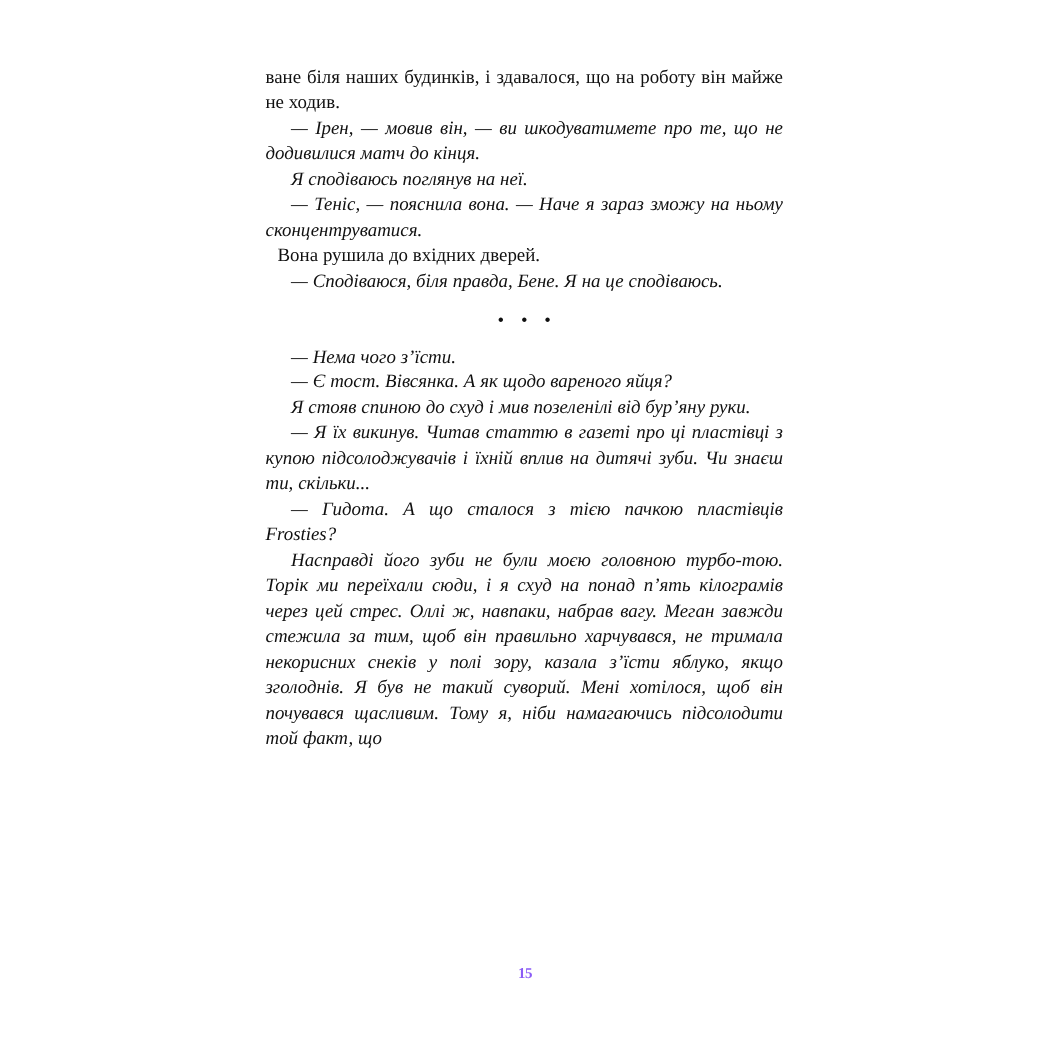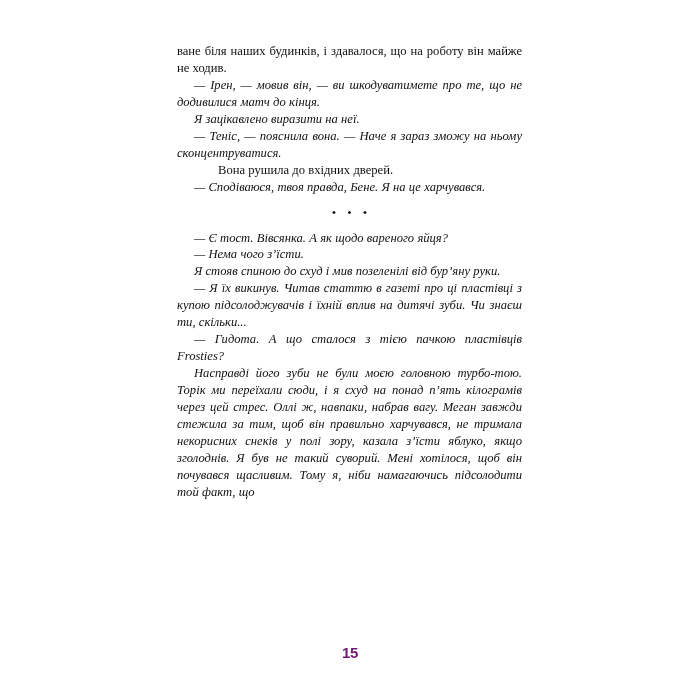--- a/index.html
+++ b/index.html
@@ -40,64 +40,63 @@
   }
   .para.indent {
     text-indent: 17px;
     font-style: italic;
   }
   .para.noindent {
     text-indent: 0;
   }
   .para.small-indent {
     text-indent: 8px;
-    margin-left: 33px;
   }
   .divider {
     margin: 0;
     text-align: center;
     font-size: 12.6px;
     line-height: 16.95px;
     letter-spacing: 4px;
     color: #101010;
     padding-top: 9px;
     padding-bottom: 8px;
     text-indent: 4px;
   }
   .folio {
     position: absolute;
     left: 0;
     right: 0;
     top: 644px;
     text-align: center;
-    font-family: Liberation Sans, sans-serif;
-    font-size: 15px;
+    font-family: Liberation Serif, serif;
+    font-size: 10px;
     font-weight: bold;
     letter-spacing: -0.4px;
-    color: #701a75;
+    color: #8b5cf6;
   }
 </style>
 </head>
 <body>
 
 <div class="page">
 
   <div class="text-block">
 
     <p class="para noindent">ване біля наших будинків, і здавалося, що на роботу він майже не ходив.</p>
     <p class="para indent">— Ірен, — мовив він, — ви шкодуватимете про те, що не додивилися матч до кінця.</p>
-    <p class="para indent">Я зацікавлено виразити на неї.</p>
+    <p class="para indent">Я сподіваюсь поглянув на неї.</p>
     <p class="para indent">— Теніс, — пояснила вона. — Наче я зараз зможу на ньому сконцентруватися.</p>
     <p class="para small-indent">Вона рушила до вхідних дверей.</p>
-    <p class="para indent">— Сподіваюся, твоя правда, Бене. Я на це харчувався.</p>
+    <p class="para indent">— Сподіваюся, біля правда, Бене. Я на це сподіваюсь.</p>
 
     <p class="divider">• • •</p>
 
+    <p class="para indent">— Нема чого з’їсти.</p>
     <p class="para indent">— Є тост. Вівсянка. А як щодо вареного яйця?</p>
-    <p class="para indent">— Нема чого з’їсти.</p>
     <p class="para indent">Я стояв спиною до схуд і мив позеленілі від бур’яну руки.</p>
     <p class="para indent">— Я їх викинув. Читав статтю в газеті про ці пластівці з купою підсолоджувачів і їхній вплив на дитячі зуби. Чи знаєш ти, скільки...</p>
     <p class="para indent">— Гидота. А що сталося з тією пачкою пластівців Frosties?</p>
     <p class="para indent">Насправді його зуби не були моєю головною турбо-тою. Торік ми переїхали сюди, і я схуд на понад п’ять кілограмів через цей стрес. Оллі ж, навпаки, набрав вагу. Меган завжди стежила за тим, щоб він правильно харчувався, не тримала некорисних снеків у полі зору, казала з’їсти яблуко, якщо зголоднів. Я був не такий суворий. Мені хотілося, щоб він почувався щасливим. Тому я, ніби намагаючись підсолодити той факт, що</p>
 
   </div>
 
   <div class="folio">15</div>
 
 </div>

